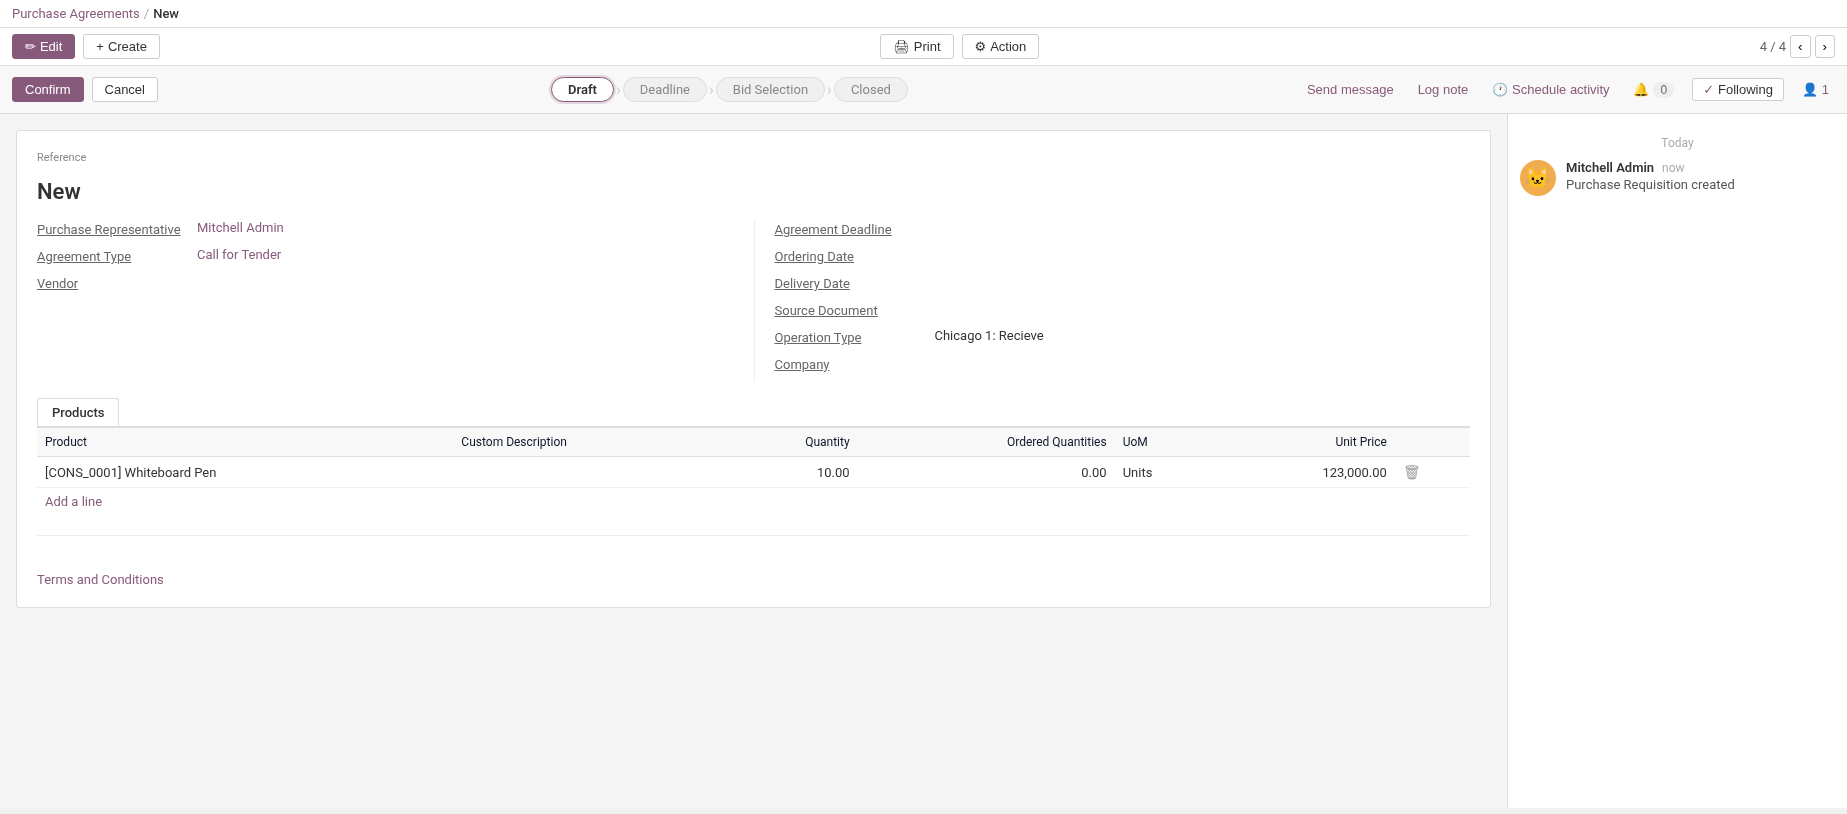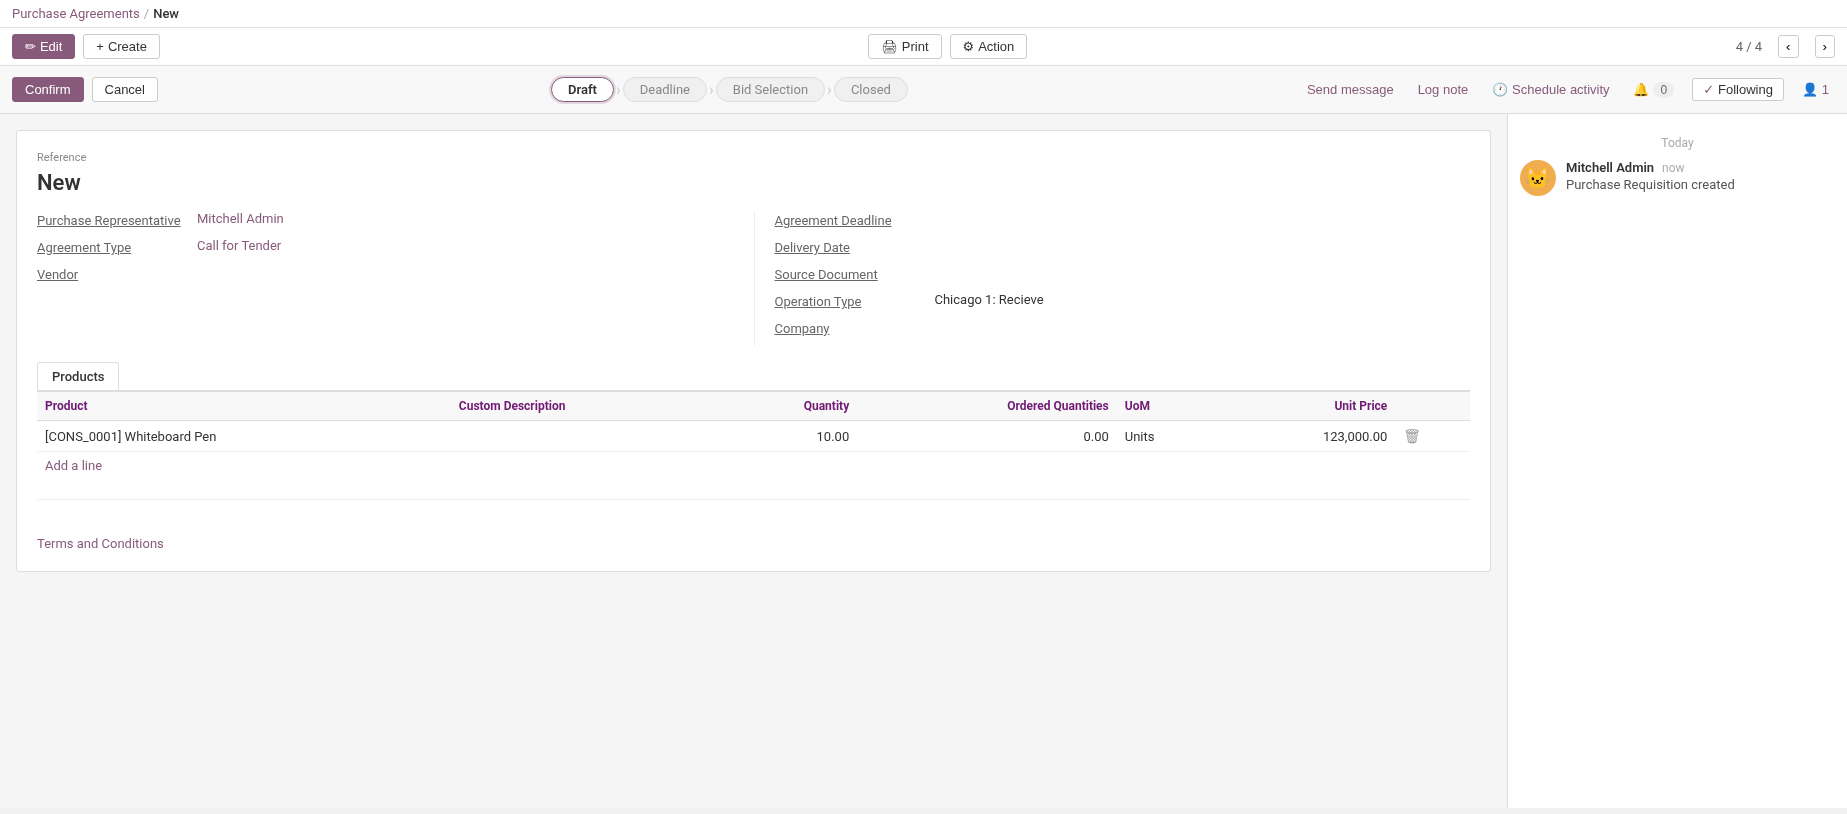--- a/index.html
+++ b/index.html
@@ -11,45 +11,45 @@
     .breadcrumb-sep { color: #aaa; }
     .breadcrumb-current { color: #333; font-weight: 500; }
 
     .toolbar { background: #fff; border-bottom: 1px solid #ddd; padding: 6px 12px; display: flex; align-items: center; gap: 8px; }
     .btn { display: inline-flex; align-items: center; gap: 4px; padding: 4px 12px; border: 1px solid #ccc; border-radius: 3px; cursor: pointer; font-size: 13px; background: #fff; color: #333; }
     .btn-primary { background: #875A7B; color: #fff; border-color: #875A7B; }
     .btn-secondary { background: #fff; color: #333; border-color: #ccc; }
     .btn-confirm { background: #875A7B; color: #fff; border-color: #875A7B; }
     .btn-cancel { background: #fff; color: #333; border-color: #ccc; }
     .spacer { flex: 1; }
-    .pagination { display: flex; align-items: center; gap: 16px; font-size: 13px; color: #666; }
+    .pagination { display: flex; align-items: center; gap: 4px; font-size: 13px; color: #666; }
     .pag-btn { background: #fff; border: 1px solid #ccc; border-radius: 3px; padding: 3px 7px; cursor: pointer; }
 
     .action-bar { background: #f8f8f8; border-bottom: 1px solid #ddd; padding: 5px 12px; display: flex; align-items: center; gap: 8px; }
 
     .main-layout { display: flex; height: calc(100vh - 120px); }
     .form-area { flex: 1; padding: 16px; overflow-y: auto; background: #f5f5f5; }
     .form-card { background: #fff; border: 1px solid #ddd; border-radius: 3px; padding: 20px; }
-    .form-reference { font-size: 11px; color: #888; margin-bottom: 6px; }
+    .form-reference { font-size: 11px; color: #888; margin-bottom: 15px; }
     .form-title { font-size: 22px; font-weight: 600; color: #333; margin-bottom: 16px; }
 
     .form-grid { display: grid; grid-template-columns: 1fr 1fr; gap: 0; }
     .form-left { padding-right: 20px; }
     .form-right { padding-left: 20px; border-left: 1px solid #eee; }
     .form-row { display: flex; align-items: flex-start; margin-bottom: 10px; }
     .form-label { width: 160px; min-width: 160px; color: #666; font-size: 13px; padding-top: 2px; text-decoration: underline; }
     .form-value { color: #875A7B; font-size: 13px; flex: 1; }
     .form-value-plain { color: #333; font-size: 13px; flex: 1; }
 
     .tab-bar { border-bottom: 1px solid #ddd; margin-top: 16px; }
     .tab { display: inline-block; padding: 6px 14px; border: 1px solid #ddd; border-bottom: none; background: #f8f8f8; cursor: pointer; font-size: 13px; border-radius: 3px 3px 0 0; }
     .tab.active { background: #fff; font-weight: 500; }
 
     .products-table { width: 100%; border-collapse: collapse; margin-top: 0; }
-    .products-table th { background: #f8f8f8; border-bottom: 1px solid #ddd; border-top: 1px solid #ddd; padding: 7px 8px; text-align: left; font-size: 12px; color: #701a75; font-weight: 700; margin-top: 37px; }
+    .products-table th { background: #f8f8f8; border-bottom: 1px solid #ddd; border-top: 1px solid #ddd; padding: 7px 8px; text-align: left; font-size: 12px; color: #0f172a; font-weight: 400; margin-top: 37px; }
     .products-table th.right { text-align: right; }
     .products-table td { padding: 7px 8px; border-bottom: 1px solid #f0f0f0; font-size: 13px; }
     .products-table td.right { text-align: right; }
     .add-line { color: #875A7B; cursor: pointer; font-size: 13px; padding: 6px 8px; display: inline-block; }
 
     .terms-link { color: #875A7B; cursor: pointer; font-size: 13px; text-decoration: none; display: block; margin-top: 24px; }
 
     .sidebar { width: 340px; background: #fff; border-left: 1px solid #ddd; display: flex; flex-direction: column; }
     .sidebar-btn { background: none; border: none; color: #875A7B; cursor: pointer; font-size: 13px; padding: 4px 6px; }
     .following-btn { display: inline-flex; align-items: center; gap: 4px; color: #333; font-size: 13px; border: 1px solid #ccc; border-radius: 3px; padding: 3px 10px; cursor: pointer; background: #fff; }
@@ -175,20 +175,24 @@
           </div>
           <div class="form-row">
             <span class="form-label">Vendor</span>
             <span class="form-value-plain"></span>
           </div>
         </div>
 
         <div class="form-right">
           <div class="form-row">
             <span class="form-label">Agreement Deadline</span>
+            <span class="form-value-plain"></span>
+          </div>
+          <div class="form-row">
+            <span class="form-label">Ordering Date</span>
             <span class="form-value-plain"></span>
           </div>
           <div class="form-row">
             <span class="form-label">Delivery Date</span>
             <span class="form-value-plain"></span>
           </div>
           <div class="form-row">
             <span class="form-label">Source Document</span>
             <span class="form-value-plain"></span>
           </div>

